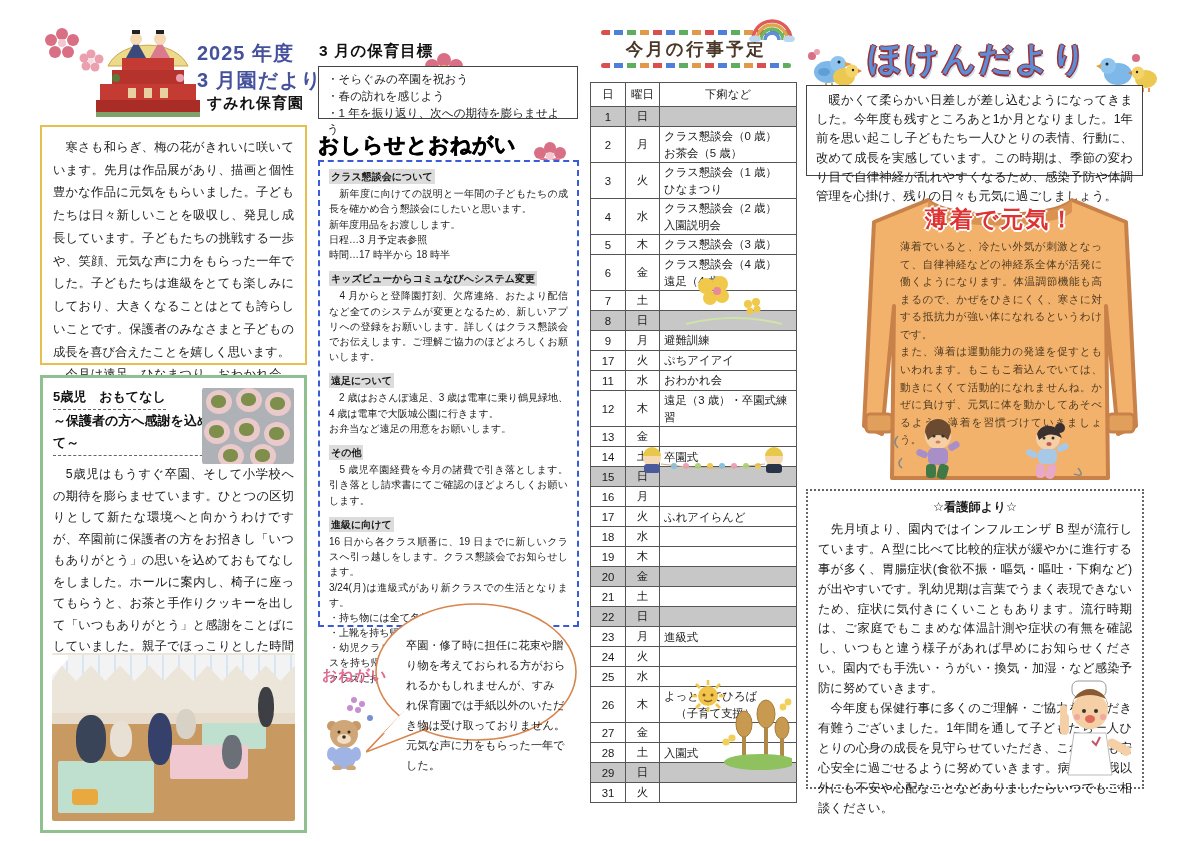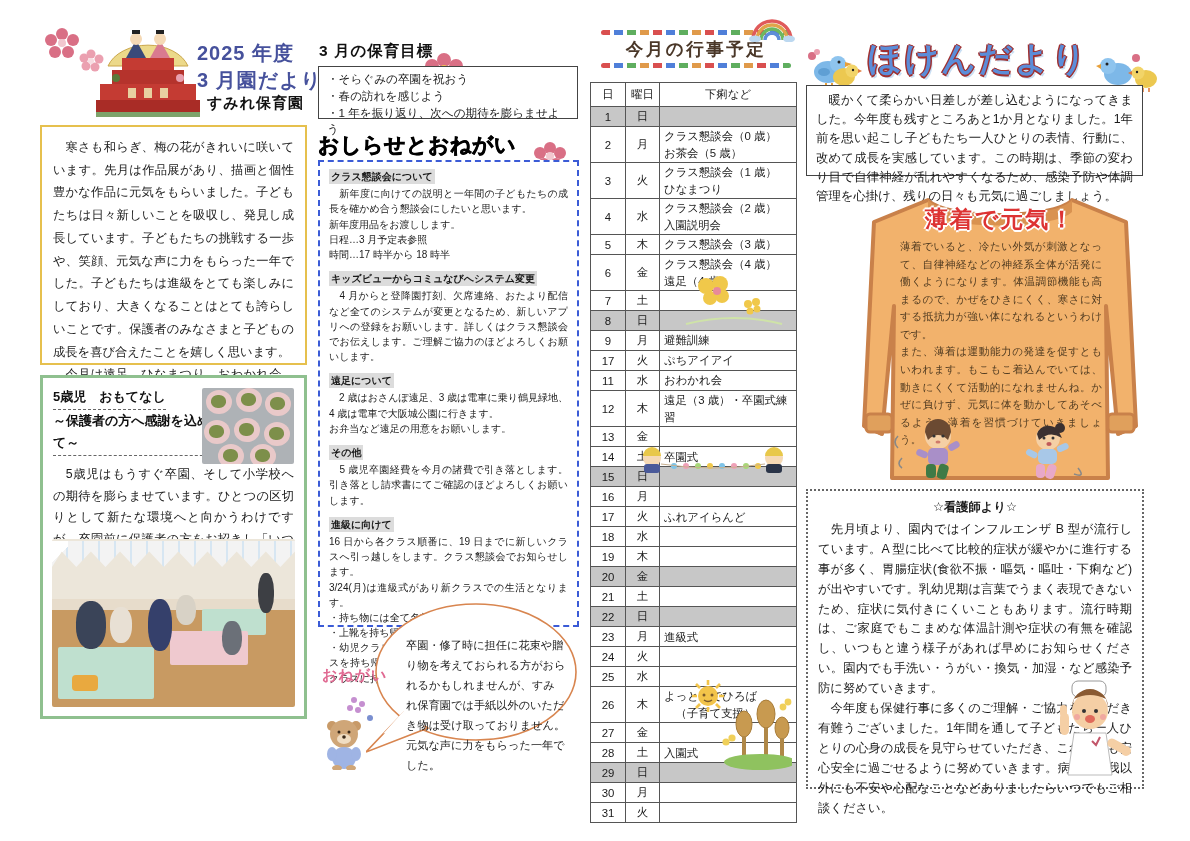--- a/index.html
+++ b/index.html
@@ -11,21 +11,21 @@
   .masthead-title { position:absolute; left:197px; top:40px; width:130px;
     color:#46519c; font-size:20px; font-weight:bold; line-height:1.35; letter-spacing:1px; }
   .masthead-org { position:absolute; left:207px; top:94px; width:120px;
     color:#111; font-size:15px; font-weight:bold; letter-spacing:1px; }
   .hina { position:absolute; left:92px; top:28px; }
   .plum-deco { position:absolute; }
   .greeting-box { position:absolute; left:40px; top:125px; width:267px; height:240px;
     border:2px solid #e6c04e; background:#fff; padding:9px 11px;
     font-size:12.3px; line-height:1.85; color:#1a1a1a; }
   .greeting-box p { text-align:justify; }
-  .omotenashi-box { position:absolute; left:40px; top:375px; width:267px; height:344px;
+  .omotenashi-box { position:absolute; left:40px; top:375px; width:267px; height:458px;
     border:3px solid #8fc08f; background:#fff; padding:8px 10px; }
   .omo-head { font-size:13px; font-weight:bold; color:#111; line-height:1.7; width:160px; }
   .omo-head .u { border-bottom:1.5px dashed #666; padding-bottom:1px; display:inline-block; }
   .cookie-photo { position:absolute; right:10px; top:10px; width:92px; height:76px;
     background:#aeb2b6; overflow:hidden; border-radius:2px; }
   .plate { position:absolute; width:26px; height:24px; background:#e9c9c9; border-radius:50%; }
   .plate::after { content:""; position:absolute; left:5px; top:5px; width:15px; height:13px;
     background:#7d8f4a; border-radius:45%; }
   .omo-body { margin-top:8px; font-size:12.3px; line-height:1.75; color:#1a1a1a; text-align:justify; }
   .hall-photo { position:absolute; left:9px; bottom:9px; width:243px; height:168px;
@@ -439,25 +439,20 @@
             <td class="c-day">28</td>
             <td class="c-dow">土</td>
             <td class="c-ev">入園式</td>
           </tr>
           <tr class="holiday">
             <td class="c-day">29</td>
             <td class="c-dow">日</td>
             <td class="c-ev"></td>
           </tr>
           <tr>
-            <td class="c-day">30</td>
-            <td class="c-dow">月</td>
-            <td class="c-ev"></td>
-          </tr>
-          <tr>
             <td class="c-day">31</td>
             <td class="c-dow">火</td>
             <td class="c-ev"></td>
           </tr>
         </tbody>
     </table>
 
     <svg class="cal-deco" style="left:94px;top:192px;" width="100" height="52" viewBox="0 0 100 52">
       <g fill="#f0c84a">
           <circle cx="22" cy="12" r="8"></circle>

